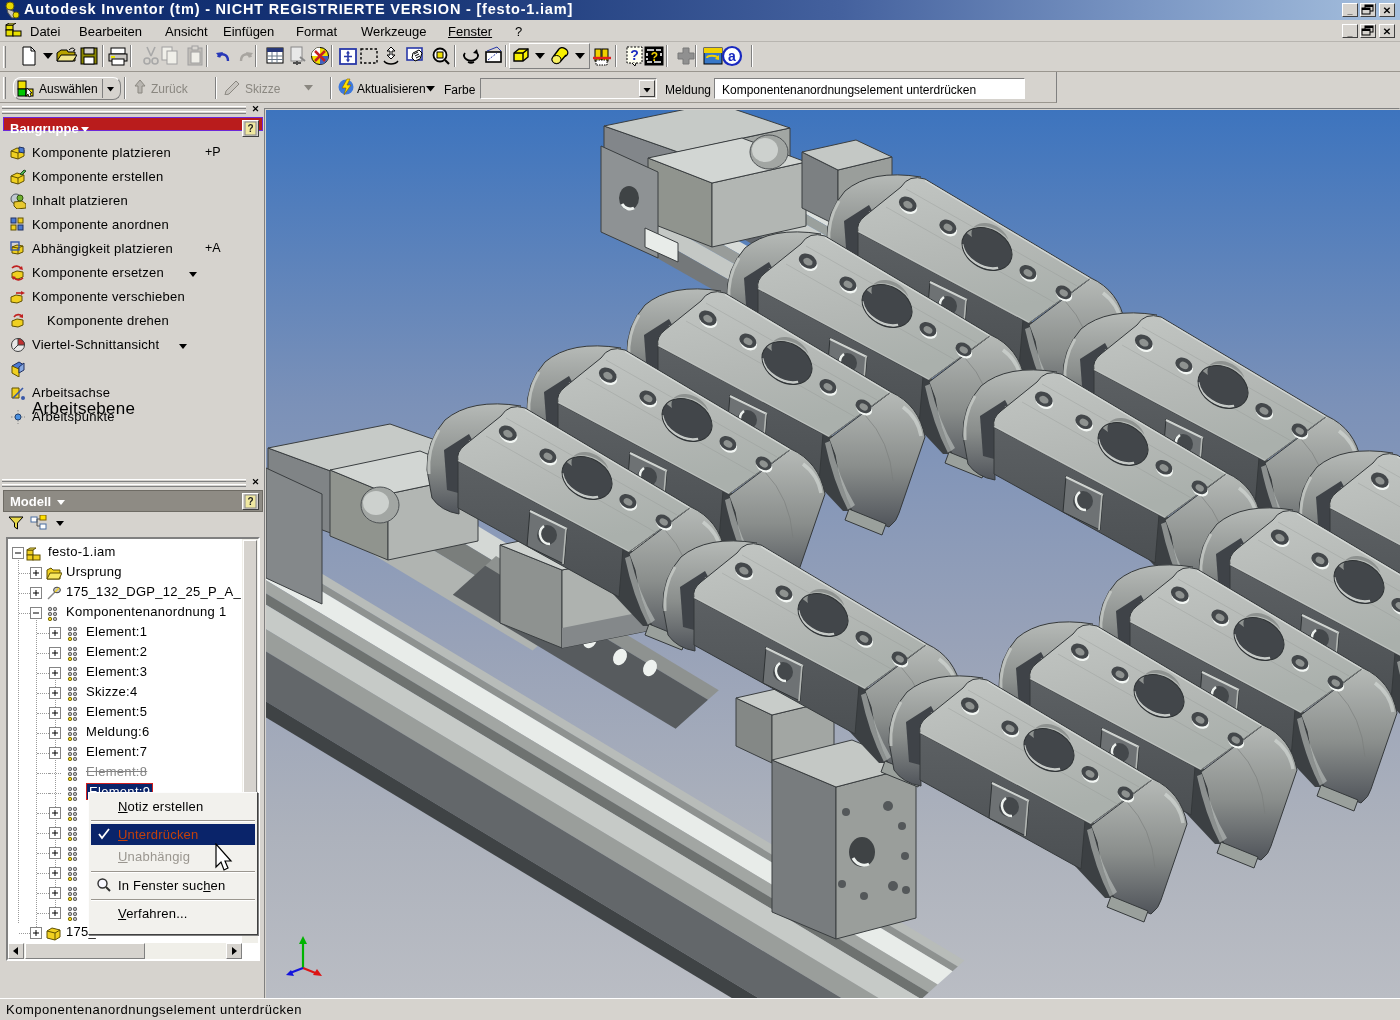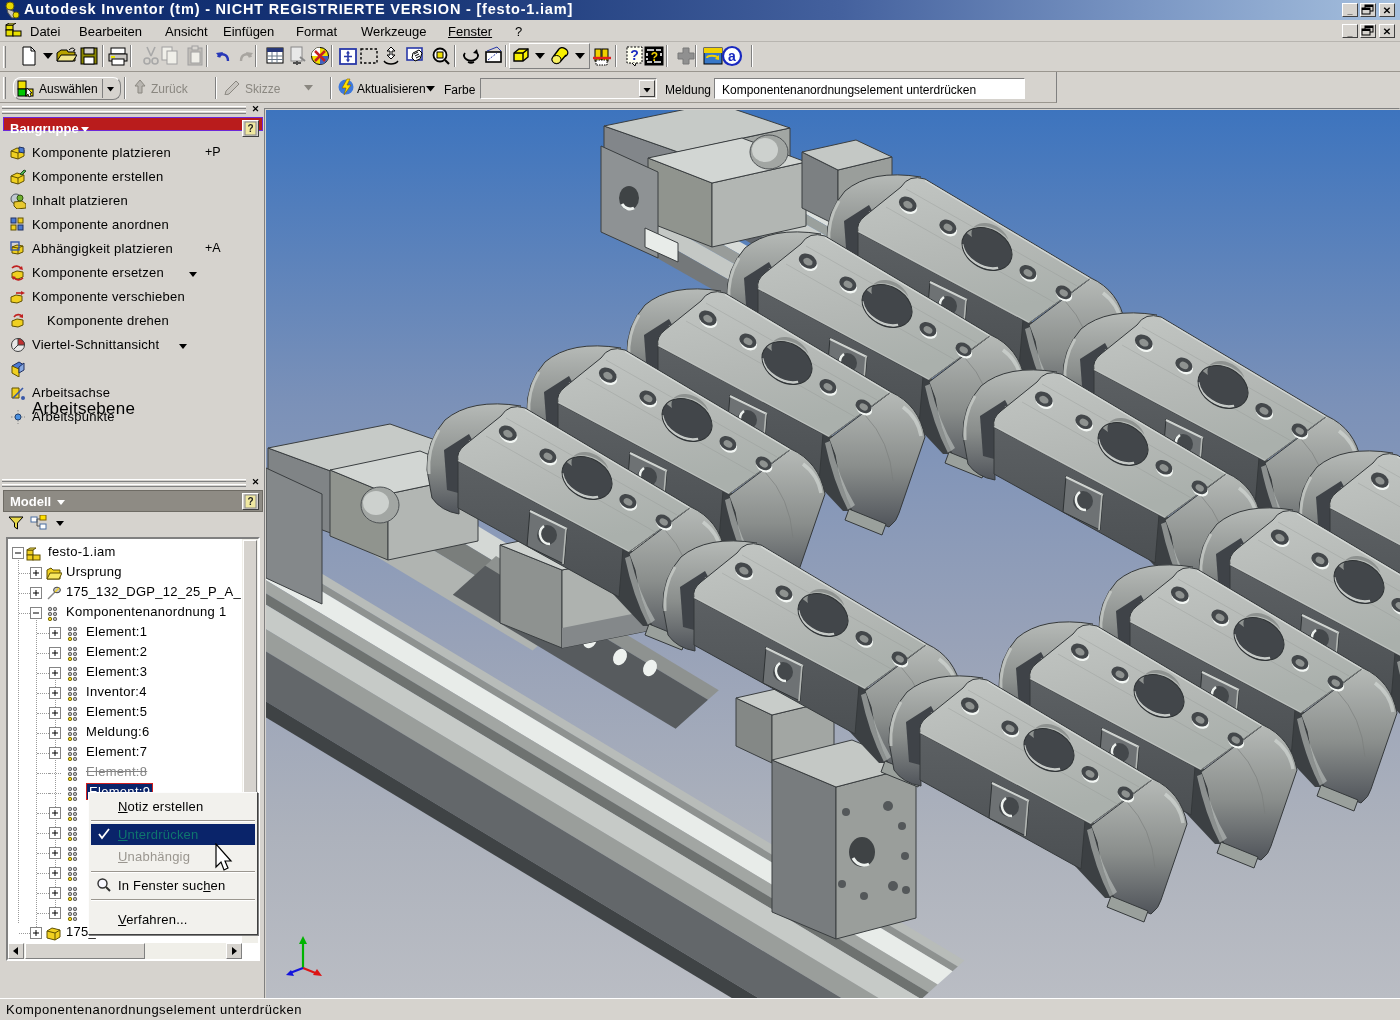--- a/index.html
+++ b/index.html
@@ -482,21 +482,21 @@
         <path d="M6 3 l0 6" stroke="#000"></path>
       </svg>
       <svg class="abs" style="left:58px;top:147px" width="16" height="15" viewBox="0 0 16 15">
         <circle cx="4" cy="3" r="1.7" fill="#b8b8b8" stroke="#666"></circle>
         <circle cx="9" cy="3" r="1.7" fill="#b8b8b8" stroke="#666"></circle>
         <circle cx="4" cy="8" r="1.7" fill="#b8b8b8" stroke="#666"></circle>
         <circle cx="9" cy="8" r="1.7" fill="#b8b8b8" stroke="#666"></circle>
         <circle cx="4" cy="13" r="1.7" fill="#f0d020" stroke="#807000"></circle>
         <circle cx="9" cy="13" r="1.7" fill="#b8b8b8" stroke="#666"></circle>
       </svg>
-      <span class="abs" style="left:78px;top:145px;font-size:13px;letter-spacing:0.3px;white-space:nowrap;">Inventor:4</span>
+      <span class="abs" style="left:78px;top:145px;font-size:13px;letter-spacing:0.3px;white-space:nowrap;">Skizze:4</span>
       <div class="abs" style="left:29px;top:174px;width:12px;height:1px;border-top:1px dotted #9a9a9a;"></div>
       <svg class="abs" style="left:41px;top:168px" width="12" height="12">
         <rect x="0.5" y="0.5" width="11" height="11" fill="#fff" stroke="#848484"></rect>
         <path d="M3 6 l6 0" stroke="#000"></path>
         <path d="M6 3 l0 6" stroke="#000"></path>
       </svg>
       <svg class="abs" style="left:58px;top:167px" width="16" height="15" viewBox="0 0 16 15">
         <circle cx="4" cy="3" r="1.7" fill="#b8b8b8" stroke="#666"></circle>
         <circle cx="9" cy="3" r="1.7" fill="#b8b8b8" stroke="#666"></circle>
         <circle cx="4" cy="8" r="1.7" fill="#b8b8b8" stroke="#666"></circle>
@@ -663,30 +663,30 @@
         </svg></div>
       <div class="ridge abs" style="left:17px;bottom:0;width:120px;height:16px;background:#d6d3ce;"></div>
  </div>
  <div class="abs" style="left:88px;top:689px;width:170px;height:143px;background:#f2f1ed;border:1px solid;border-color:#fdfdfd #404040 #404040 #fdfdfd;box-shadow:1px 1px 0 #808080;">
       <span class="abs" style="left:29px;top:6px;font-size:13px;letter-spacing:0.2px;"><u>N</u>otiz erstellen</span>
       <div class="abs" style="left:2px;top:27px;width:164px;height:2px;border-top:1px solid #9a968f;border-bottom:1px solid #fff;"></div>
       <div class="abs" style="left:2px;top:31px;width:164px;height:21px;background:#0a246a;"></div>
       <svg class="abs" style="left:8px;top:35px" width="14" height="12">
         <path d="M2 6 l3 4 l7 -9" stroke="#fff" stroke-width="1.8" fill="none"></path>
       </svg>
-      <span class="abs" style="left:29px;top:34px;font-size:13px;letter-spacing:0.2px;color:#0f766e;"><u>U</u>nterdrücken</span>
+      <span class="abs" style="left:29px;top:34px;font-size:13px;letter-spacing:0.2px;color:#c2410c;"><u>U</u>nterdrücken</span>
       <span class="abs" style="left:29px;top:56px;font-size:13px;letter-spacing:0.2px;color:#9a968f;"><u>U</u>nabhängig</span>
       <div class="abs" style="left:2px;top:78px;width:164px;height:2px;border-top:1px solid #9a968f;border-bottom:1px solid #fff;"></div>
       <svg class="abs" style="left:7px;top:84px" width="16" height="16" viewBox="0 0 16 16">
         <circle cx="6.5" cy="6.5" r="4.5" fill="#f8f8ff" stroke="#303030" stroke-width="1.4"></circle>
         <path d="M10 10 l4 4" stroke="#303030" stroke-width="2"></path>
       </svg>
       <span class="abs" style="left:29px;top:85px;font-size:13px;letter-spacing:0.2px;">In Fenster suc<u>h</u>en</span>
       <div class="abs" style="left:2px;top:106px;width:164px;height:2px;border-top:1px solid #9a968f;border-bottom:1px solid #fff;"></div>
-      <span class="abs" style="left:29px;top:119px;font-size:13px;letter-spacing:0.2px;"><u>V</u>erfahren...</span>
+      <span class="abs" style="left:29px;top:113px;font-size:13px;letter-spacing:0.2px;"><u>V</u>erfahren...</span>
     </div>
     <svg class="abs" style="left:212px;top:740px" width="22" height="30" viewBox="0 0 22 30">
       <path d="M4 1 L4 24 L9 19 L12 27 L16 25 L13 18 L19 18 Z" fill="#fff" stroke="#000" stroke-width="1.2"></path>
     </svg>
 </div>
 
 <div class="abs" style="left:264px;top:108px;width:1136px;height:892px;border:1px solid;border-color:#808080 #d6d3ce #d6d3ce #808080;"></div>
 
 <div class="abs" style="left:0;top:998px;width:1400px;height:22px;background:#d6d3ce;border-top:1px solid #fff;">
  <span class="abs" style="left:6px;top:3px;font-size:13px;letter-spacing:0.5px;">Komponentenanordnungselement unterdrücken</span>

